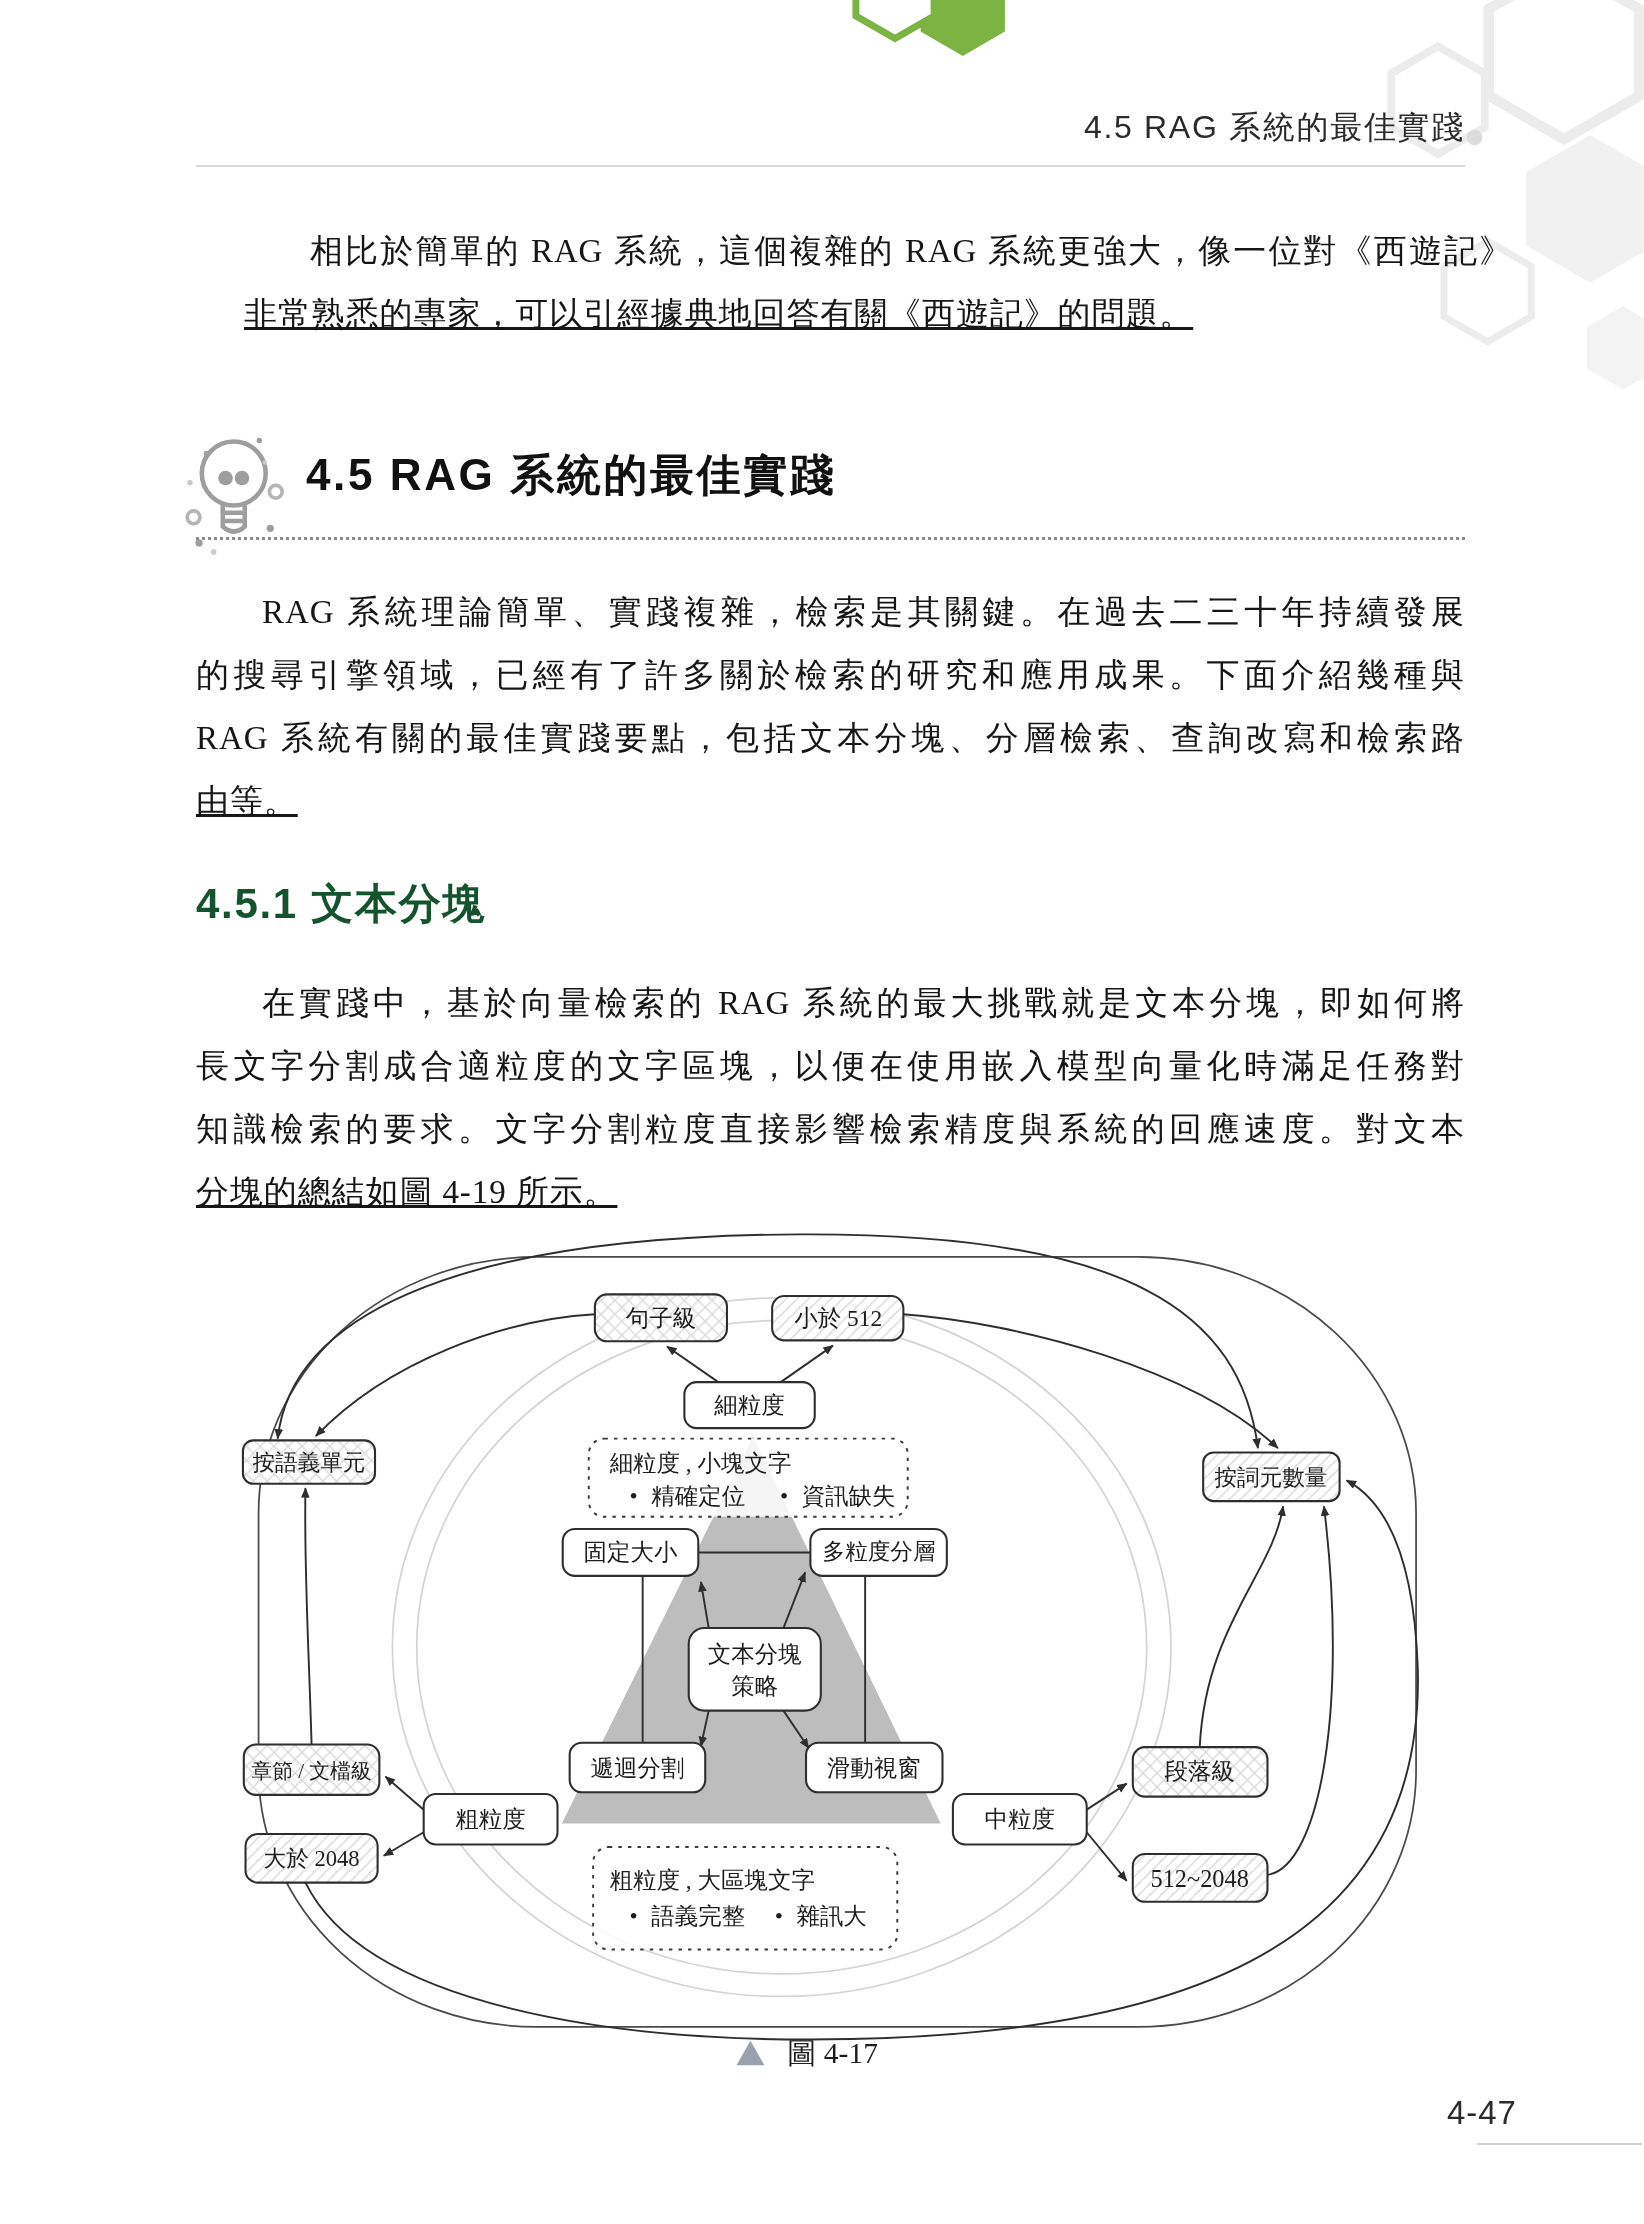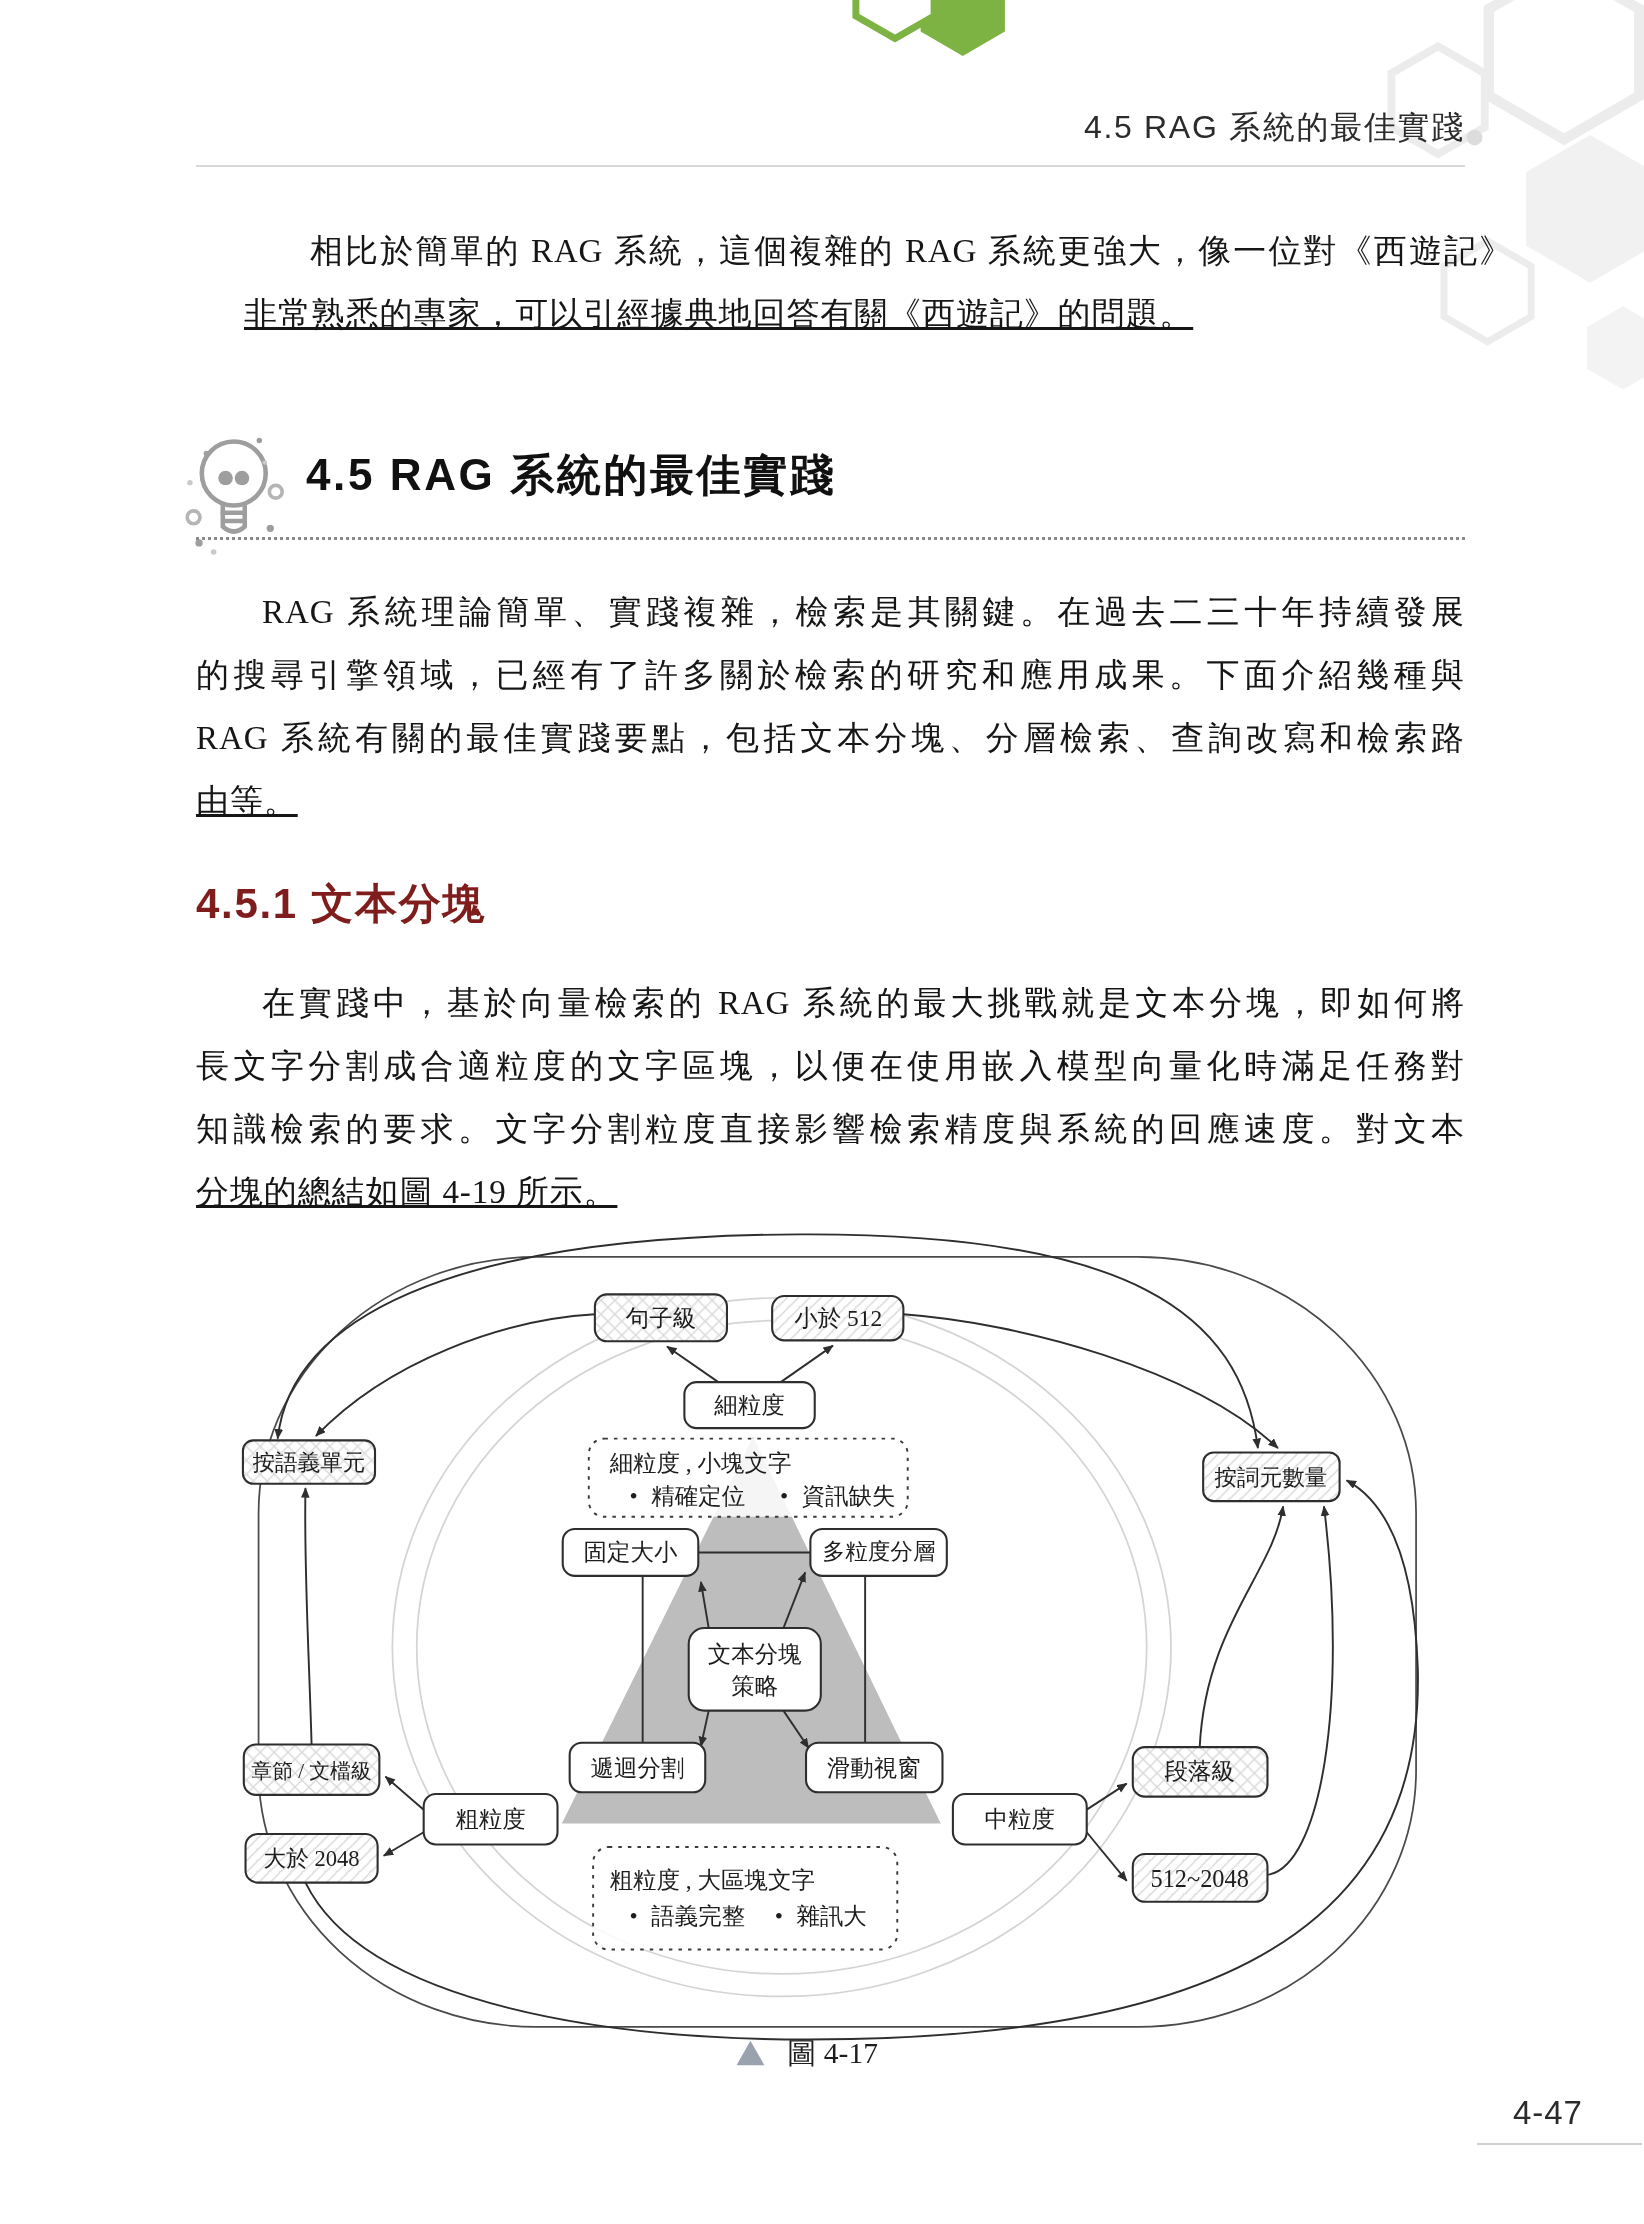--- a/index.html
+++ b/index.html
@@ -26,25 +26,25 @@
   
   .sec-title{
     left:306px;top:446px;
     font-family:"Liberation Sans","DejaVu Sans",sans-serif;
     font-size:44px;font-weight:bold;color:#111;letter-spacing:2.6px;
   }
   .dotted-rule{left:196px;top:537px;width:1269px;height:0;border-bottom:3.5px dotted #8a8a8a;}
   .subsec-title{
     left:196px;top:876px;
     font-family:"Liberation Sans","DejaVu Sans",sans-serif;
-    font-size:42px;font-weight:bold;color:#7f1d1d;letter-spacing:1.7px;
+    font-size:42px;font-weight:bold;color:#14532d;letter-spacing:1.7px;
   }
   
   .page-num{
-    left:1513px;top:2094px;font-family:"Liberation Sans","DejaVu Sans",sans-serif;
+    left:1447px;top:2094px;font-family:"Liberation Sans","DejaVu Sans",sans-serif;
     font-size:33px;color:#2b2b2b;letter-spacing:0.9px;
   }
   .page-num-rule{left:1477px;top:2143px;width:165px;height:1.7px;background:#cfcfcf;}
   svg{display:block;}
   svg text{font-family:"Liberation Serif","DejaVu Serif",serif;fill:#1d1d1d;}
 </style>
 </head>
 <body>
 
 <svg class="abs" style="left:0;top:0;" width="1644" height="435" viewBox="0 0 1892 500" aria-hidden="true">

